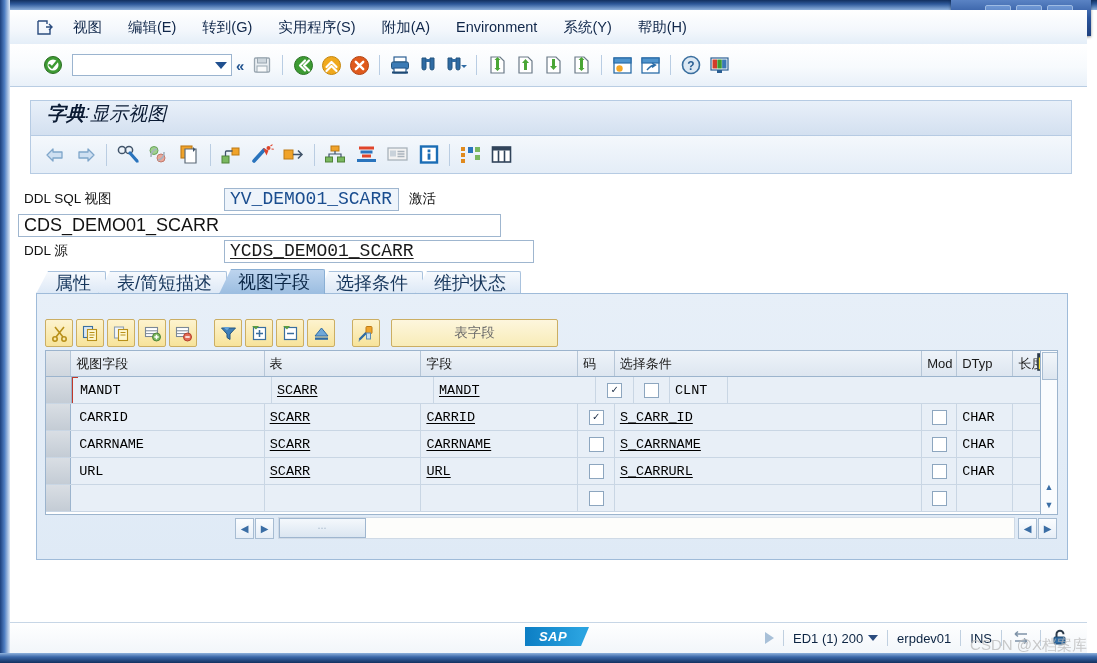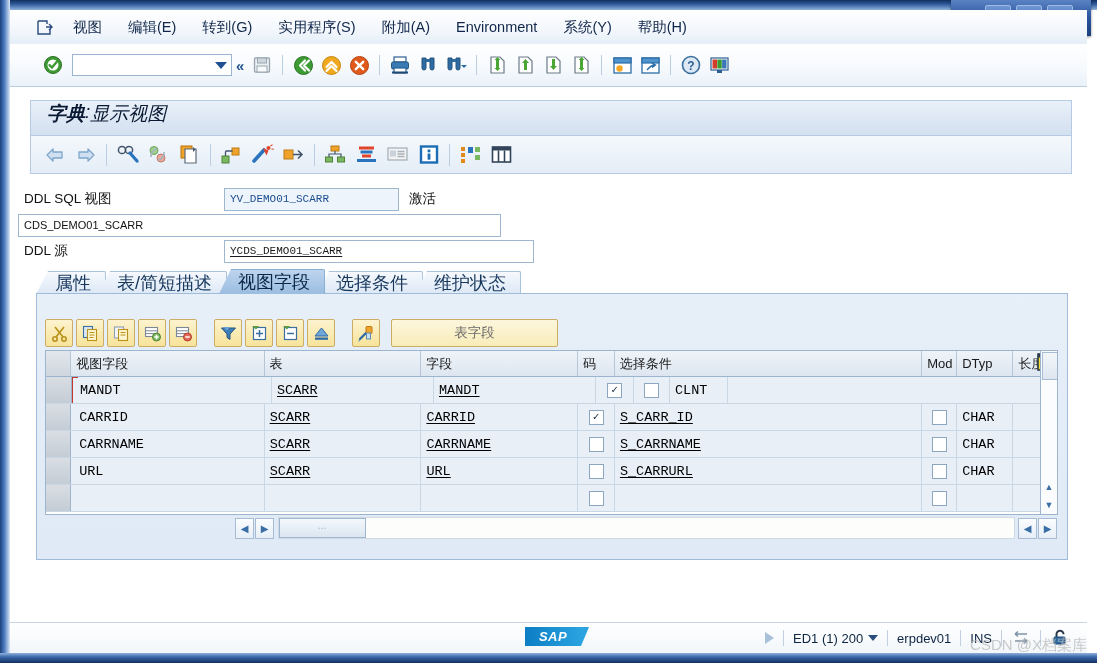--- a/index.html
+++ b/index.html
@@ -119,21 +119,21 @@
 
   
   .form{
     position:absolute; left:18px; top:186px; width:1060px; height:80px;
   }
   .form-row{height:26px;display:flex;align-items:center;}
   .form-label{width:200px;padding-left:6px;font-size:13.5px;color:#111;}
   .inp{
     height:23px; border:1px solid #9fb6cf; background:#fff;
     display:flex;align-items:center;padding:0 5px; box-sizing:border-box;
-    font-family:"Liberation Mono", monospace; font-size:11px;
+    font-family:"Liberation Mono", monospace; font-size:18px;
   }
   .inp.mono-blue{ color:#1a4d8f; background:#eef4fb; }
   .inp.sans{font-family:"Liberation Sans",sans-serif;color:#111;}
   .form-after{margin-left:10px;font-size:13.5px;color:#111;}
 
   
   .tabstrip{
     position:absolute; left:36px; top:270px; width:1030px; height:24px;
     display:flex; align-items:flex-end;
   }

